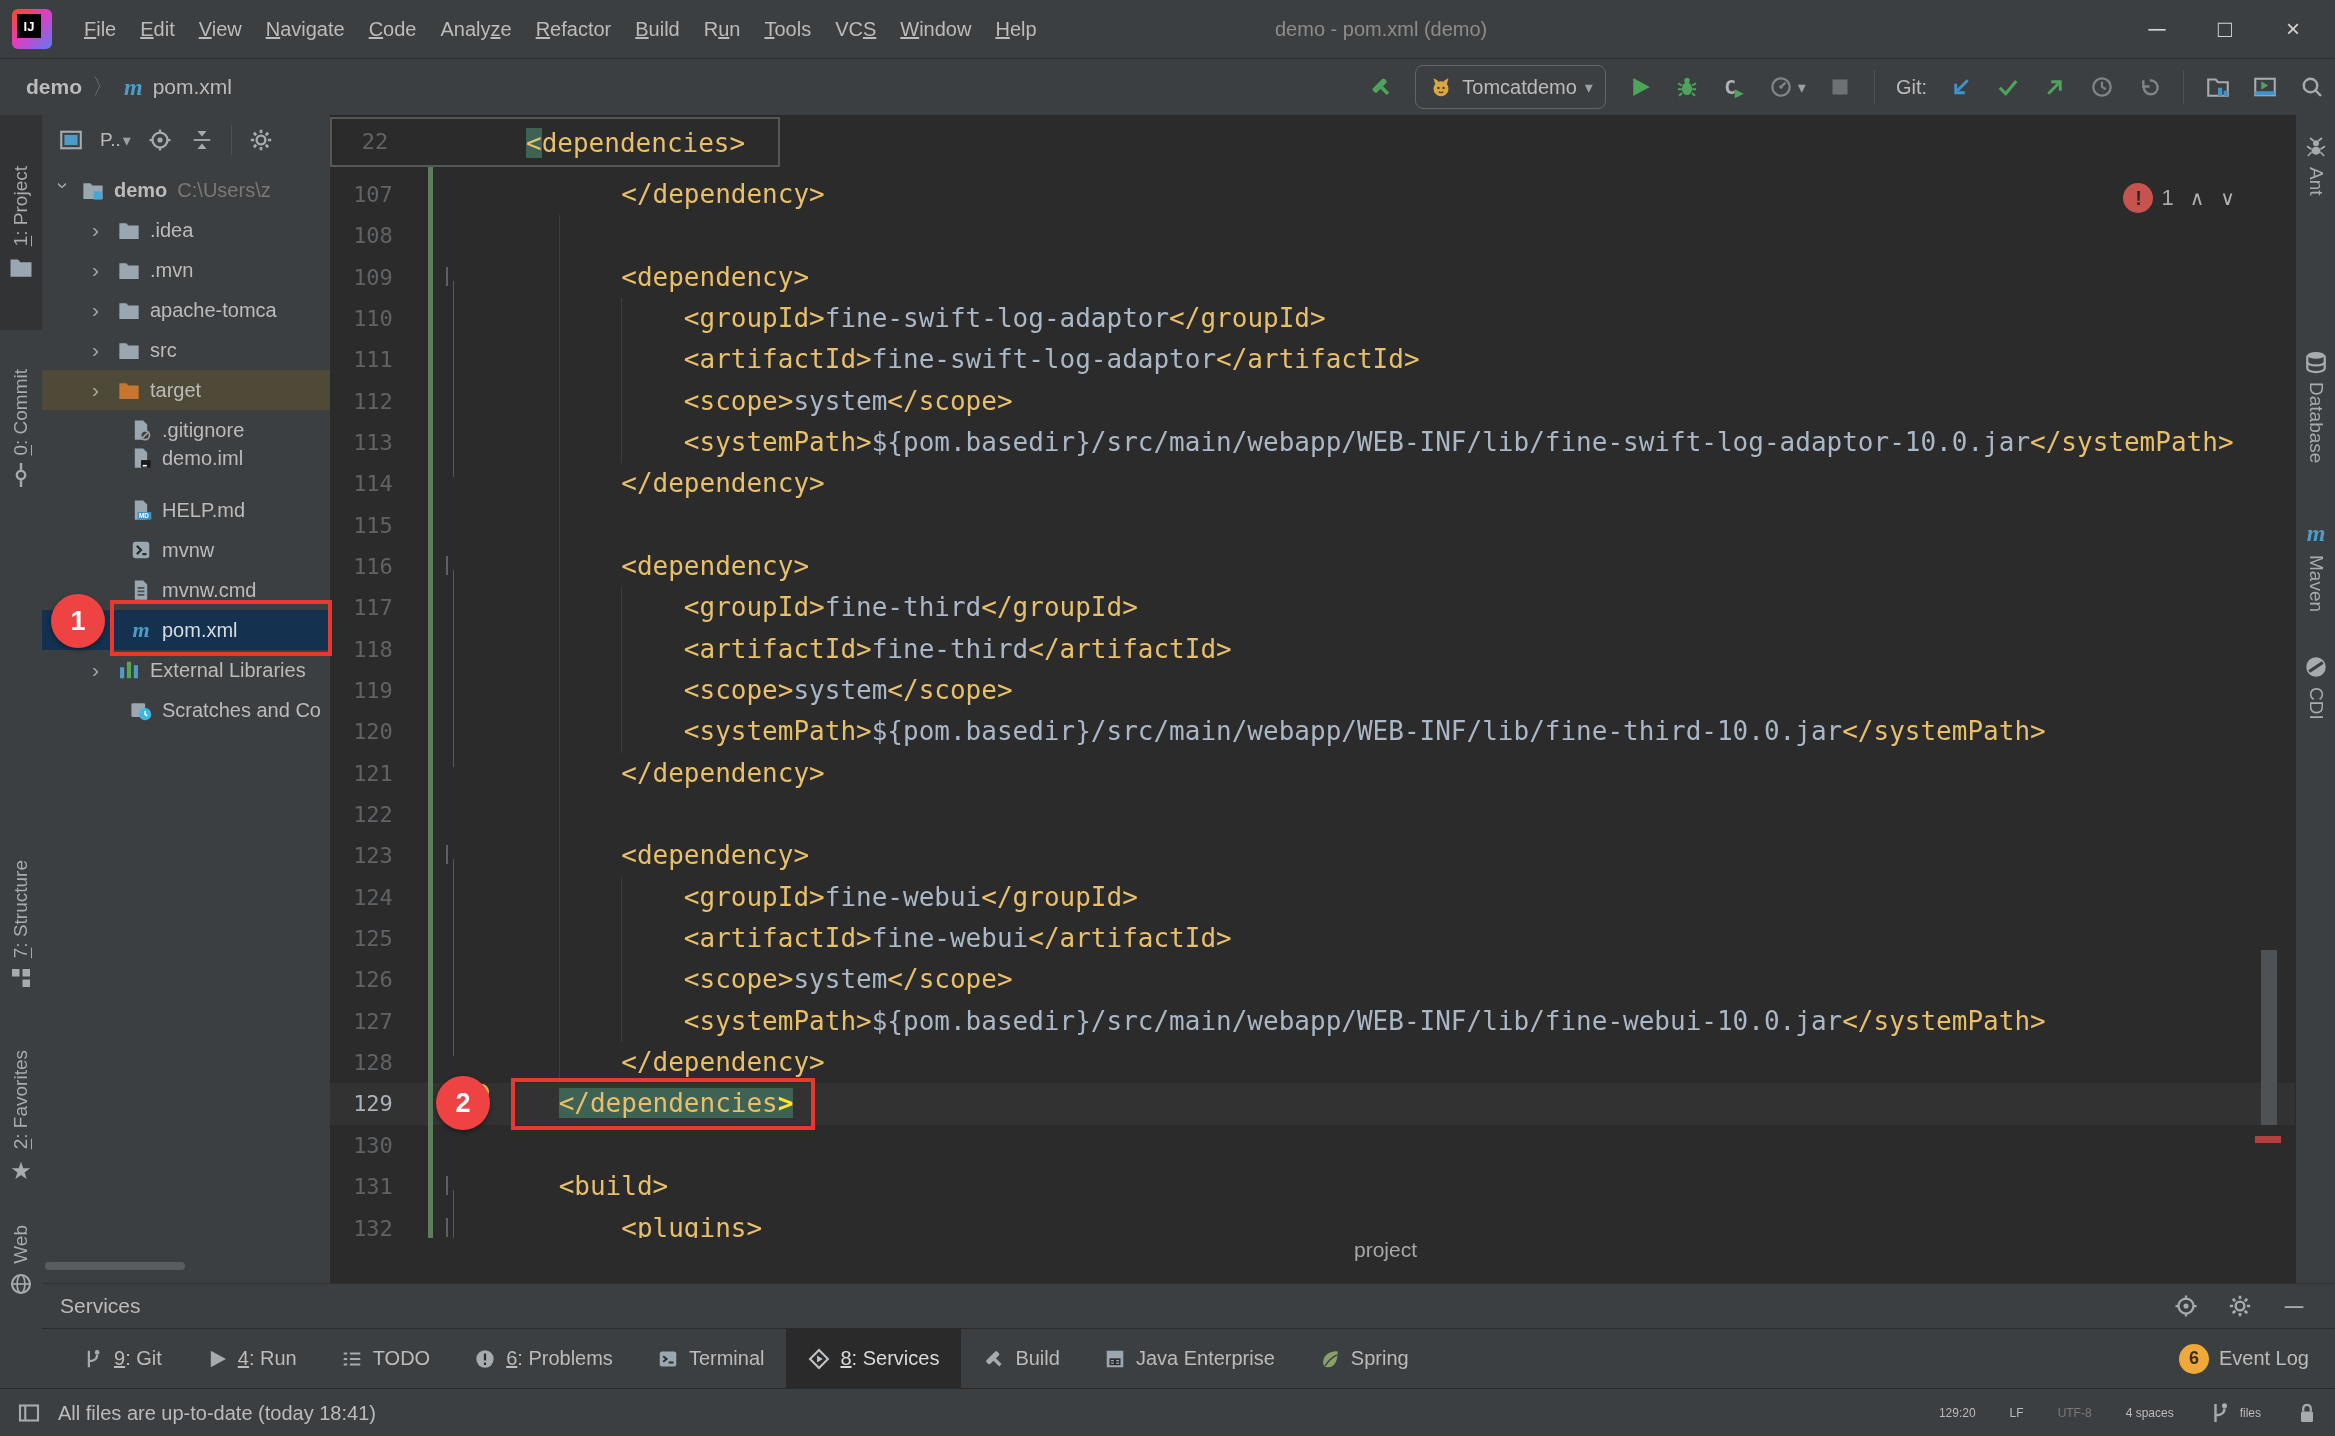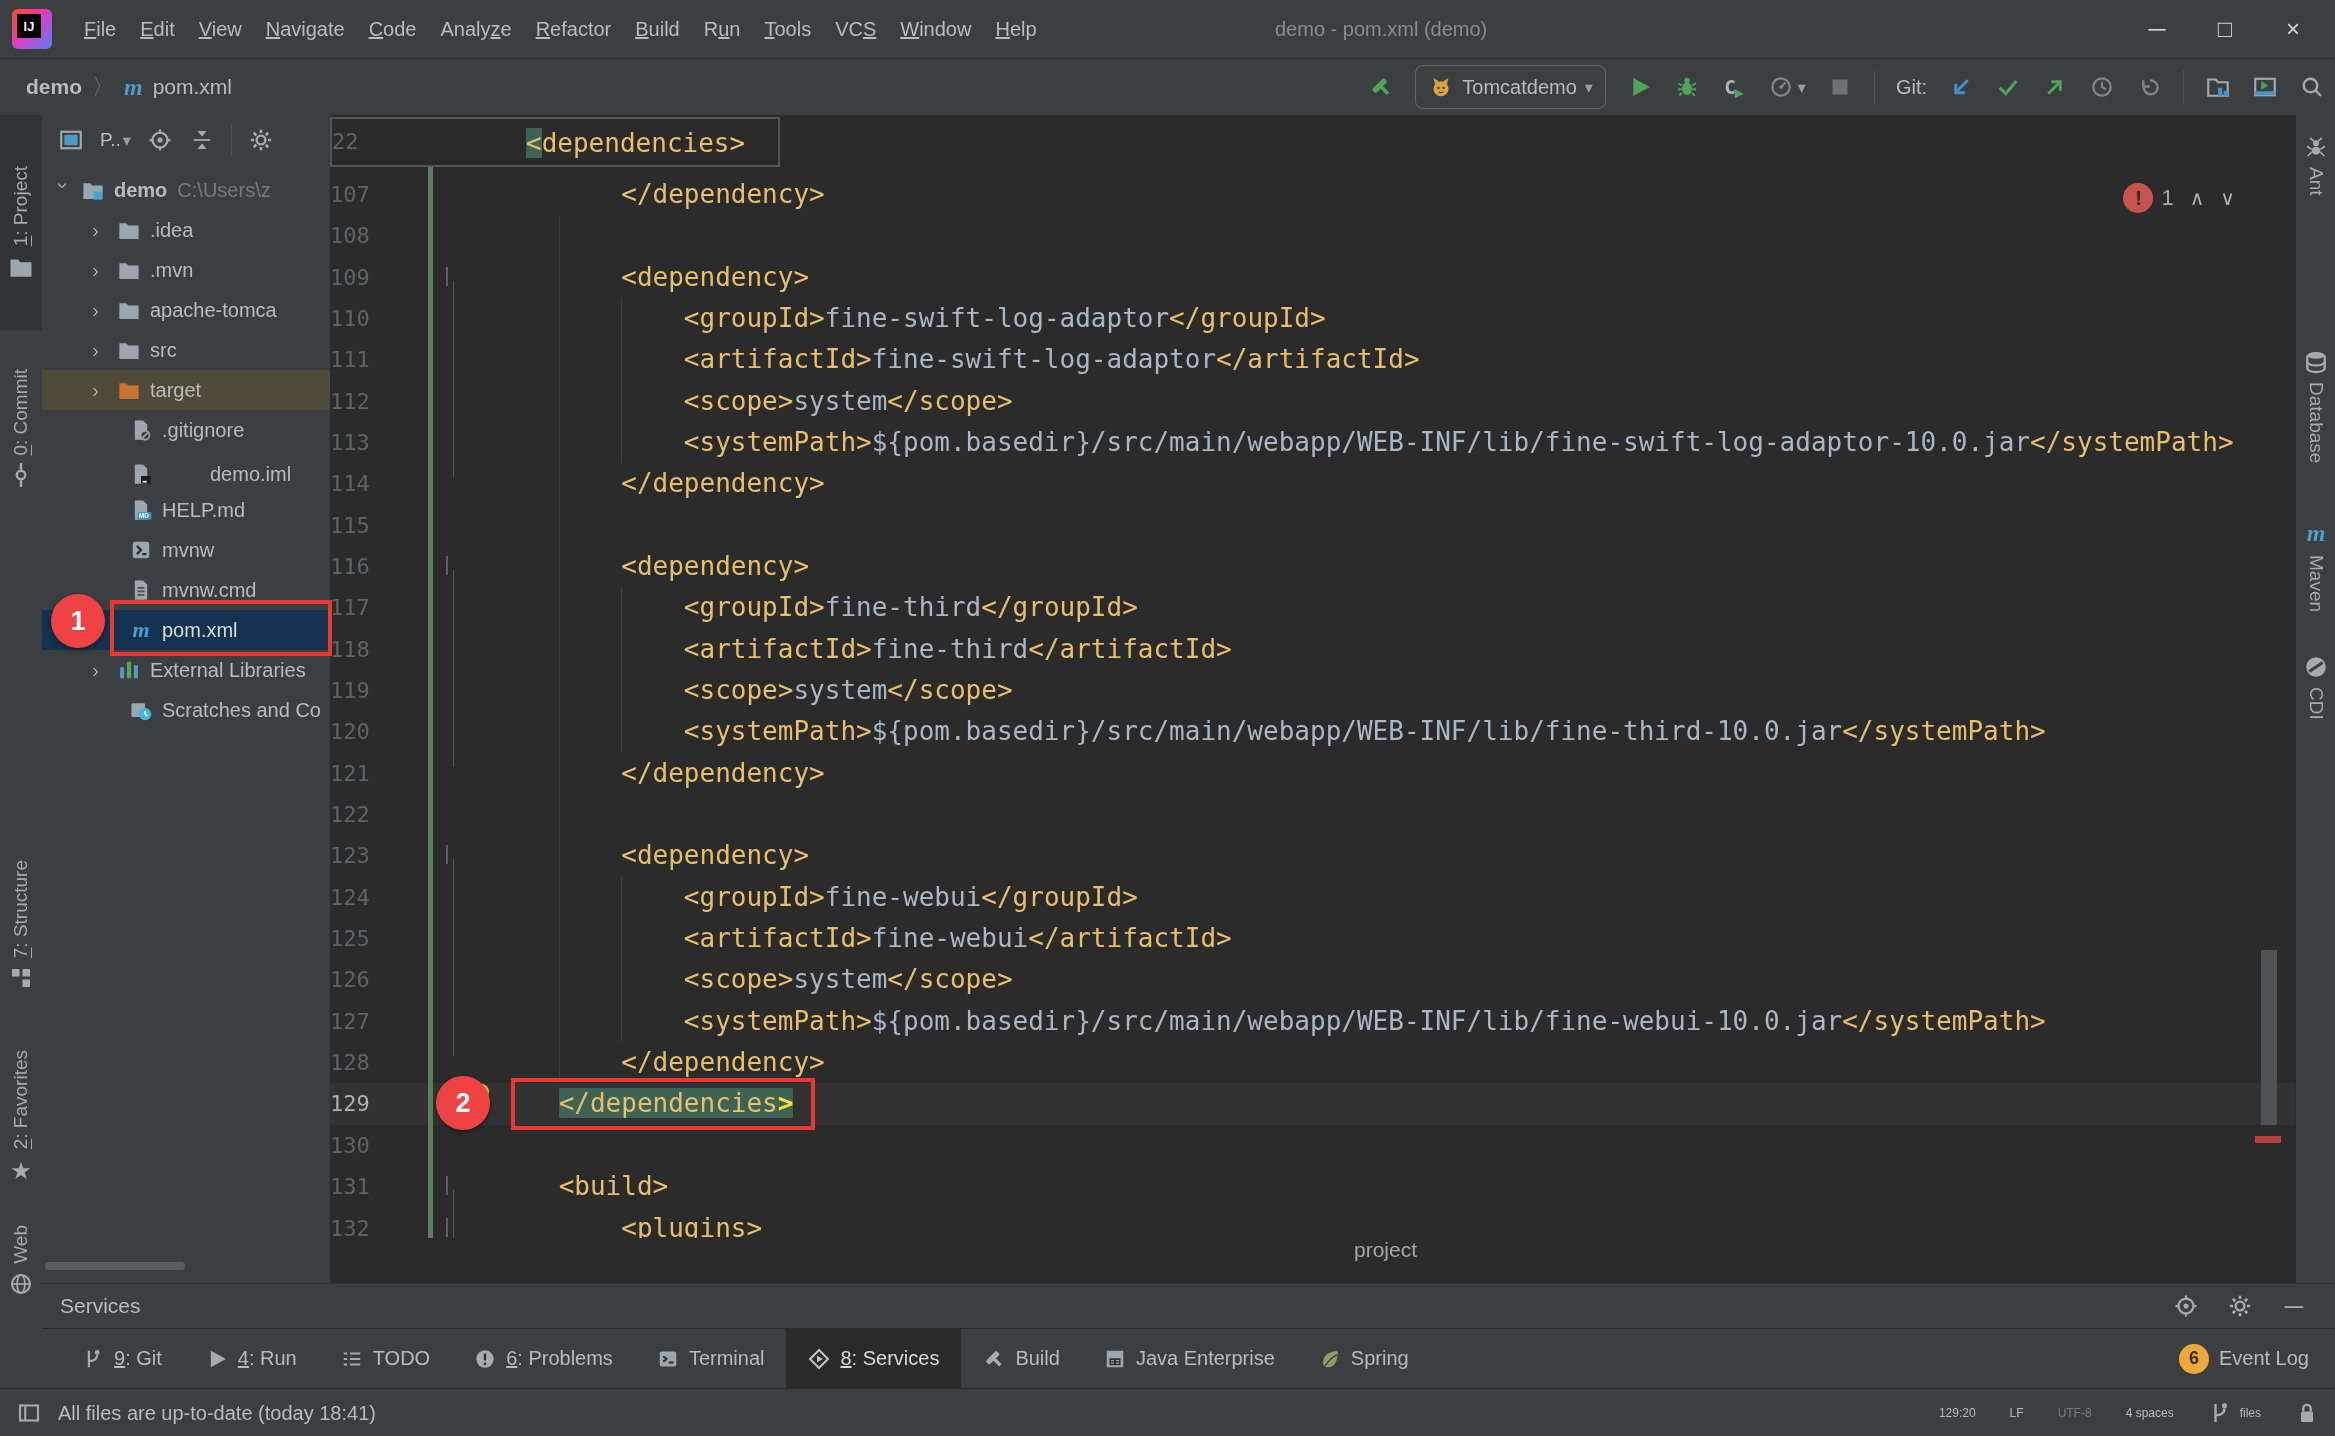--- a/index.html
+++ b/index.html
@@ -47,21 +47,21 @@
   .trow .ticon{width:22px;height:22px;margin-right:10px;flex:none;display:flex;align-items:center;justify-content:center;}
   .trow .tlabel{color:#BBBBBB;}
   .trow .tsub{color:#787878;margin-left:10px;}
   .trow.sel{background:#143150;}
   .trow.sel .tlabel{color:#D8DCDE;}
   .trow.olive{background:#4E4A37;}
   #pp-hscroll{position:absolute;left:3px;top:1147px;width:140px;height:8px;background:#5A5D5F;border-radius:4px;}
   
   #editor{position:absolute;left:330px;top:115px;width:1965px;height:1168px;background:#2B2B2B;overflow:hidden;}
   #caretrow{position:absolute;left:0;width:1965px;height:42px;background:#323232;}
-  .lnum{position:absolute;width:86px;text-align:left;font-family:"DejaVu Sans Mono",monospace;font-size:22px;color:#606366;}
+  .lnum{position:absolute;width:86px;text-align:center;font-family:"DejaVu Sans Mono",monospace;font-size:22px;color:#606366;}
   .codeline{position:absolute;left:166px;font-family:"DejaVu Sans Mono",monospace;font-size:26px;line-height:41px;white-space:pre;color:#A9B7C6;}
   .tag{color:#E8BF6A;}
   .hl-sel{background:#3E6254;}
   .brace{color:#FFE32E;font-weight:bold;}
   .guide{position:absolute;width:1px;background:#3B3F41;}
   #vcsbar{position:absolute;left:98px;top:2px;width:5px;height:1121px;background:#5C7E5C;}
   .fline{position:absolute;left:123px;width:1px;background:#55585A;}
   .fmark{position:absolute;left:116px;}
   .fstart{width:15px;height:15px;border:1px solid #5E6164;position:relative;background:#2B2B2B;}
   .fstart::after{content:"";position:absolute;left:3px;right:3px;top:6px;border-top:2px solid #9DA0A2;}
@@ -392,21 +392,21 @@
         <div class="trow" style="top: 240px; padding-left: 88px;">
           <span class="ticon">
             <svg width="24" height="24" viewBox="0 0 16 16">
               <path d="M3.5 1h6l3 3v11h-9z" fill="#9AA7B0"></path>
               <circle cx="11" cy="11.8" r="3.2" fill="#3C3F41" stroke="#9E9E9E" stroke-width="1.2"></circle>
               <line x1="8.9" y1="13.9" x2="13.1" y2="9.7" stroke="#9E9E9E" stroke-width="1.2"></line>
             </svg>
           </span>
           <span class="tlabel">.gitignore</span>
         </div>
-        <div class="trow" style="top: 284px; padding-left: 88px; gap: 48px;">
+        <div class="trow" style="top: 268px; padding-left: 88px;">
           <span class="ticon">
             <svg width="24" height="24" viewBox="0 0 16 16">
               <path d="M3.5 1h6l3 3v11h-9z" fill="#9AA7B0"></path>
               <rect x="8" y="9.5" width="7" height="5.5" fill="#1B1B1B"></rect>
               <rect x="9.2" y="13" width="3" height="1.2" fill="#fff"></rect>
             </svg>
           </span>
           <span class="tlabel">demo.iml</span>
         </div>
         <div class="trow" style="top: 320px; padding-left: 88px;">

